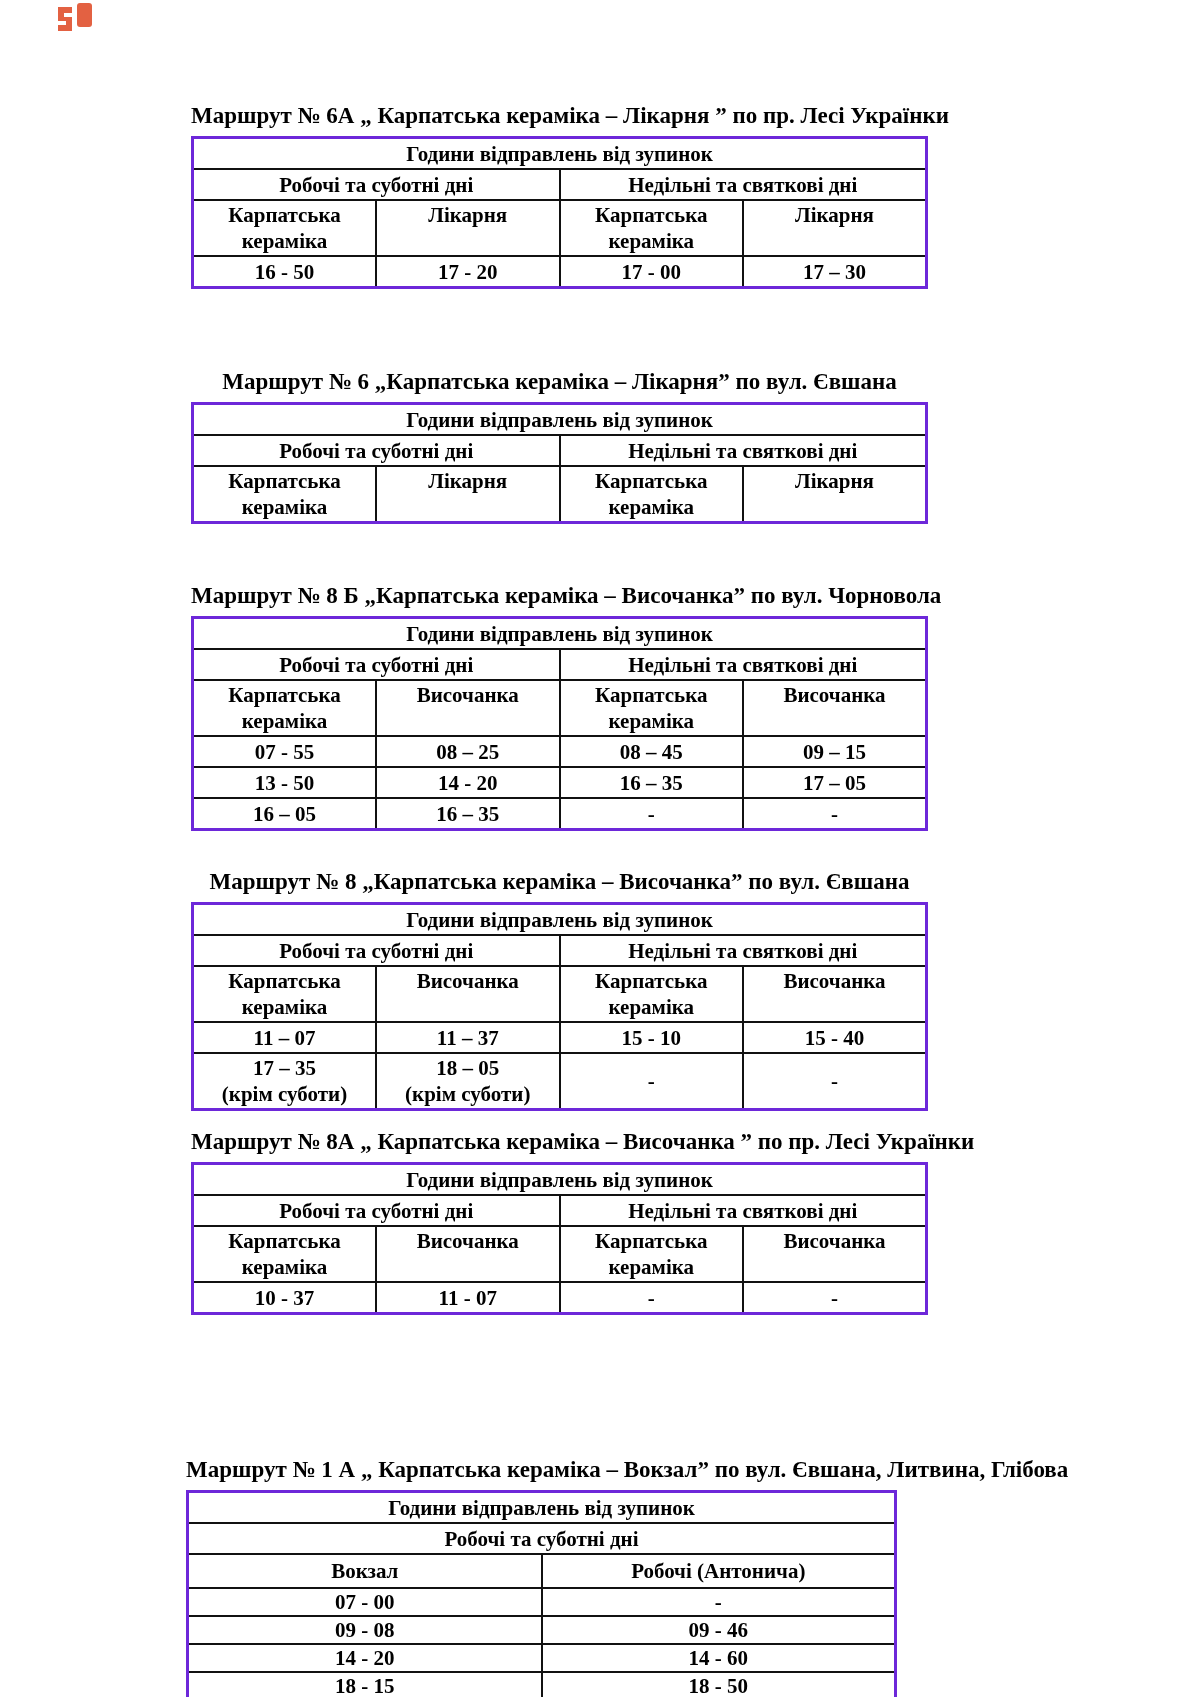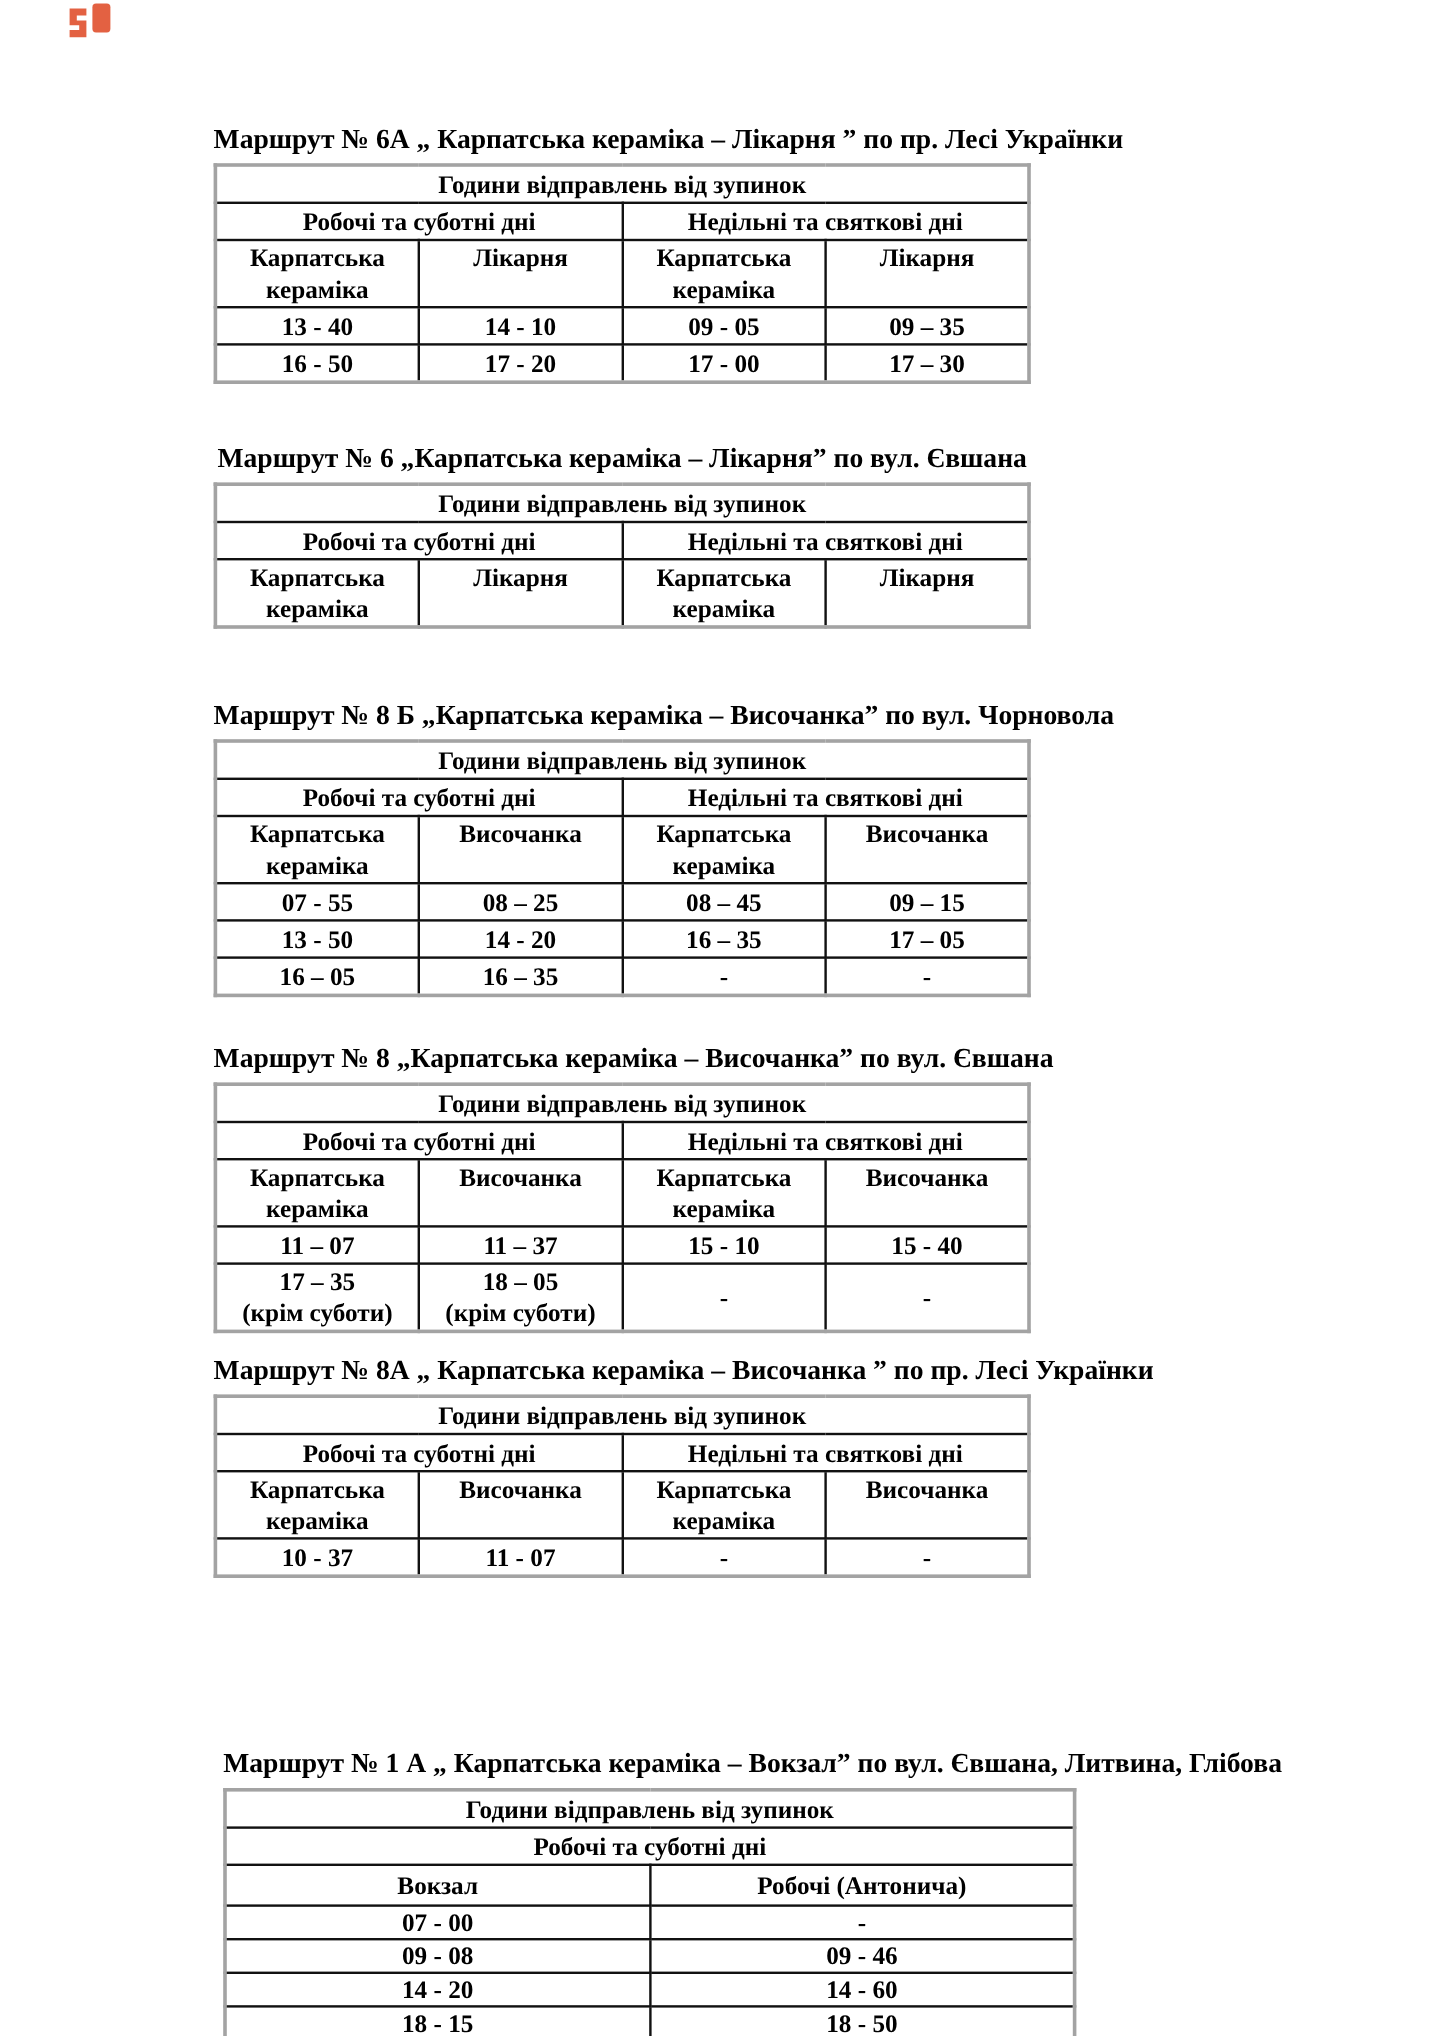--- a/index.html
+++ b/index.html
@@ -3,30 +3,30 @@
 <meta charset="utf-8">
 <style>
   html,body{margin:0;padding:0;}
   body{
     width:1200px;height:1697px;position:relative;
     background:#ffffff;color:#000;
     font-family:"Liberation Serif","DejaVu Serif",serif;
     font-weight:bold;overflow:hidden;
   }
   .corner-mark{position:absolute;left:55px;top:2px;width:40px;height:33px;opacity:.9;}
-  .sec{position:absolute;left:178px;width:681px;}
+  .sec{position:absolute;left:191px;width:737px;}
   .sec1{top:102px}.sec2{top:368px}.sec3{top:582px}.sec4{top:868px}.sec5{top:1128px}
   .sec6{top:1456px;left:186px;width:711px}
   .title{
     font-size:23px;font-weight:bold;margin:0 0 7px 0;
     text-align:center;white-space:nowrap;line-height:27px;
   }
   table.sched{
     border-collapse:collapse;width:100%;table-layout:fixed;
-    border:3px solid #a3a3a3;
+    border:3px solid #6d28d9;
   }
   table.sched td{
     border:2px solid #111;text-align:center;vertical-align:middle;
     font-size:21px;font-weight:bold;line-height:26px;padding:1px 4px;
     overflow:hidden;
   }
   td.mid{border-left:3px solid #111;}
   tr.r-hours td,tr.r-days td{height:27px;}
   tr.r-st td{height:52px;vertical-align:top;border-radius:17px;}
   tr.r-data td{height:27px;}
@@ -54,26 +54,20 @@
         <td colspan="2">Робочі та суботні дні</td>
         <td colspan="2" class="mid">Недільні та святкові дні</td>
       </tr>
       <tr class="r-st">
         <td><span>Карпатська</span><br><span>кераміка</span></td>
         <td>Лікарня</td>
         <td class="mid"><span>Карпатська</span><br><span>кераміка</span></td>
         <td>Лікарня</td>
       </tr>
       <tr class="r-data">
-        <td>13 - 40</td>
-        <td>14 - 10</td>
-        <td class="mid">09 - 05</td>
-        <td>09 – 35</td>
-      </tr>
-      <tr class="r-data">
         <td>16 - 50</td>
         <td>17 - 20</td>
         <td class="mid">17 - 00</td>
         <td>17 – 30</td>
       </tr>
     </tbody>
   </table>
 </section>
 
 <section class="sec sec2">

